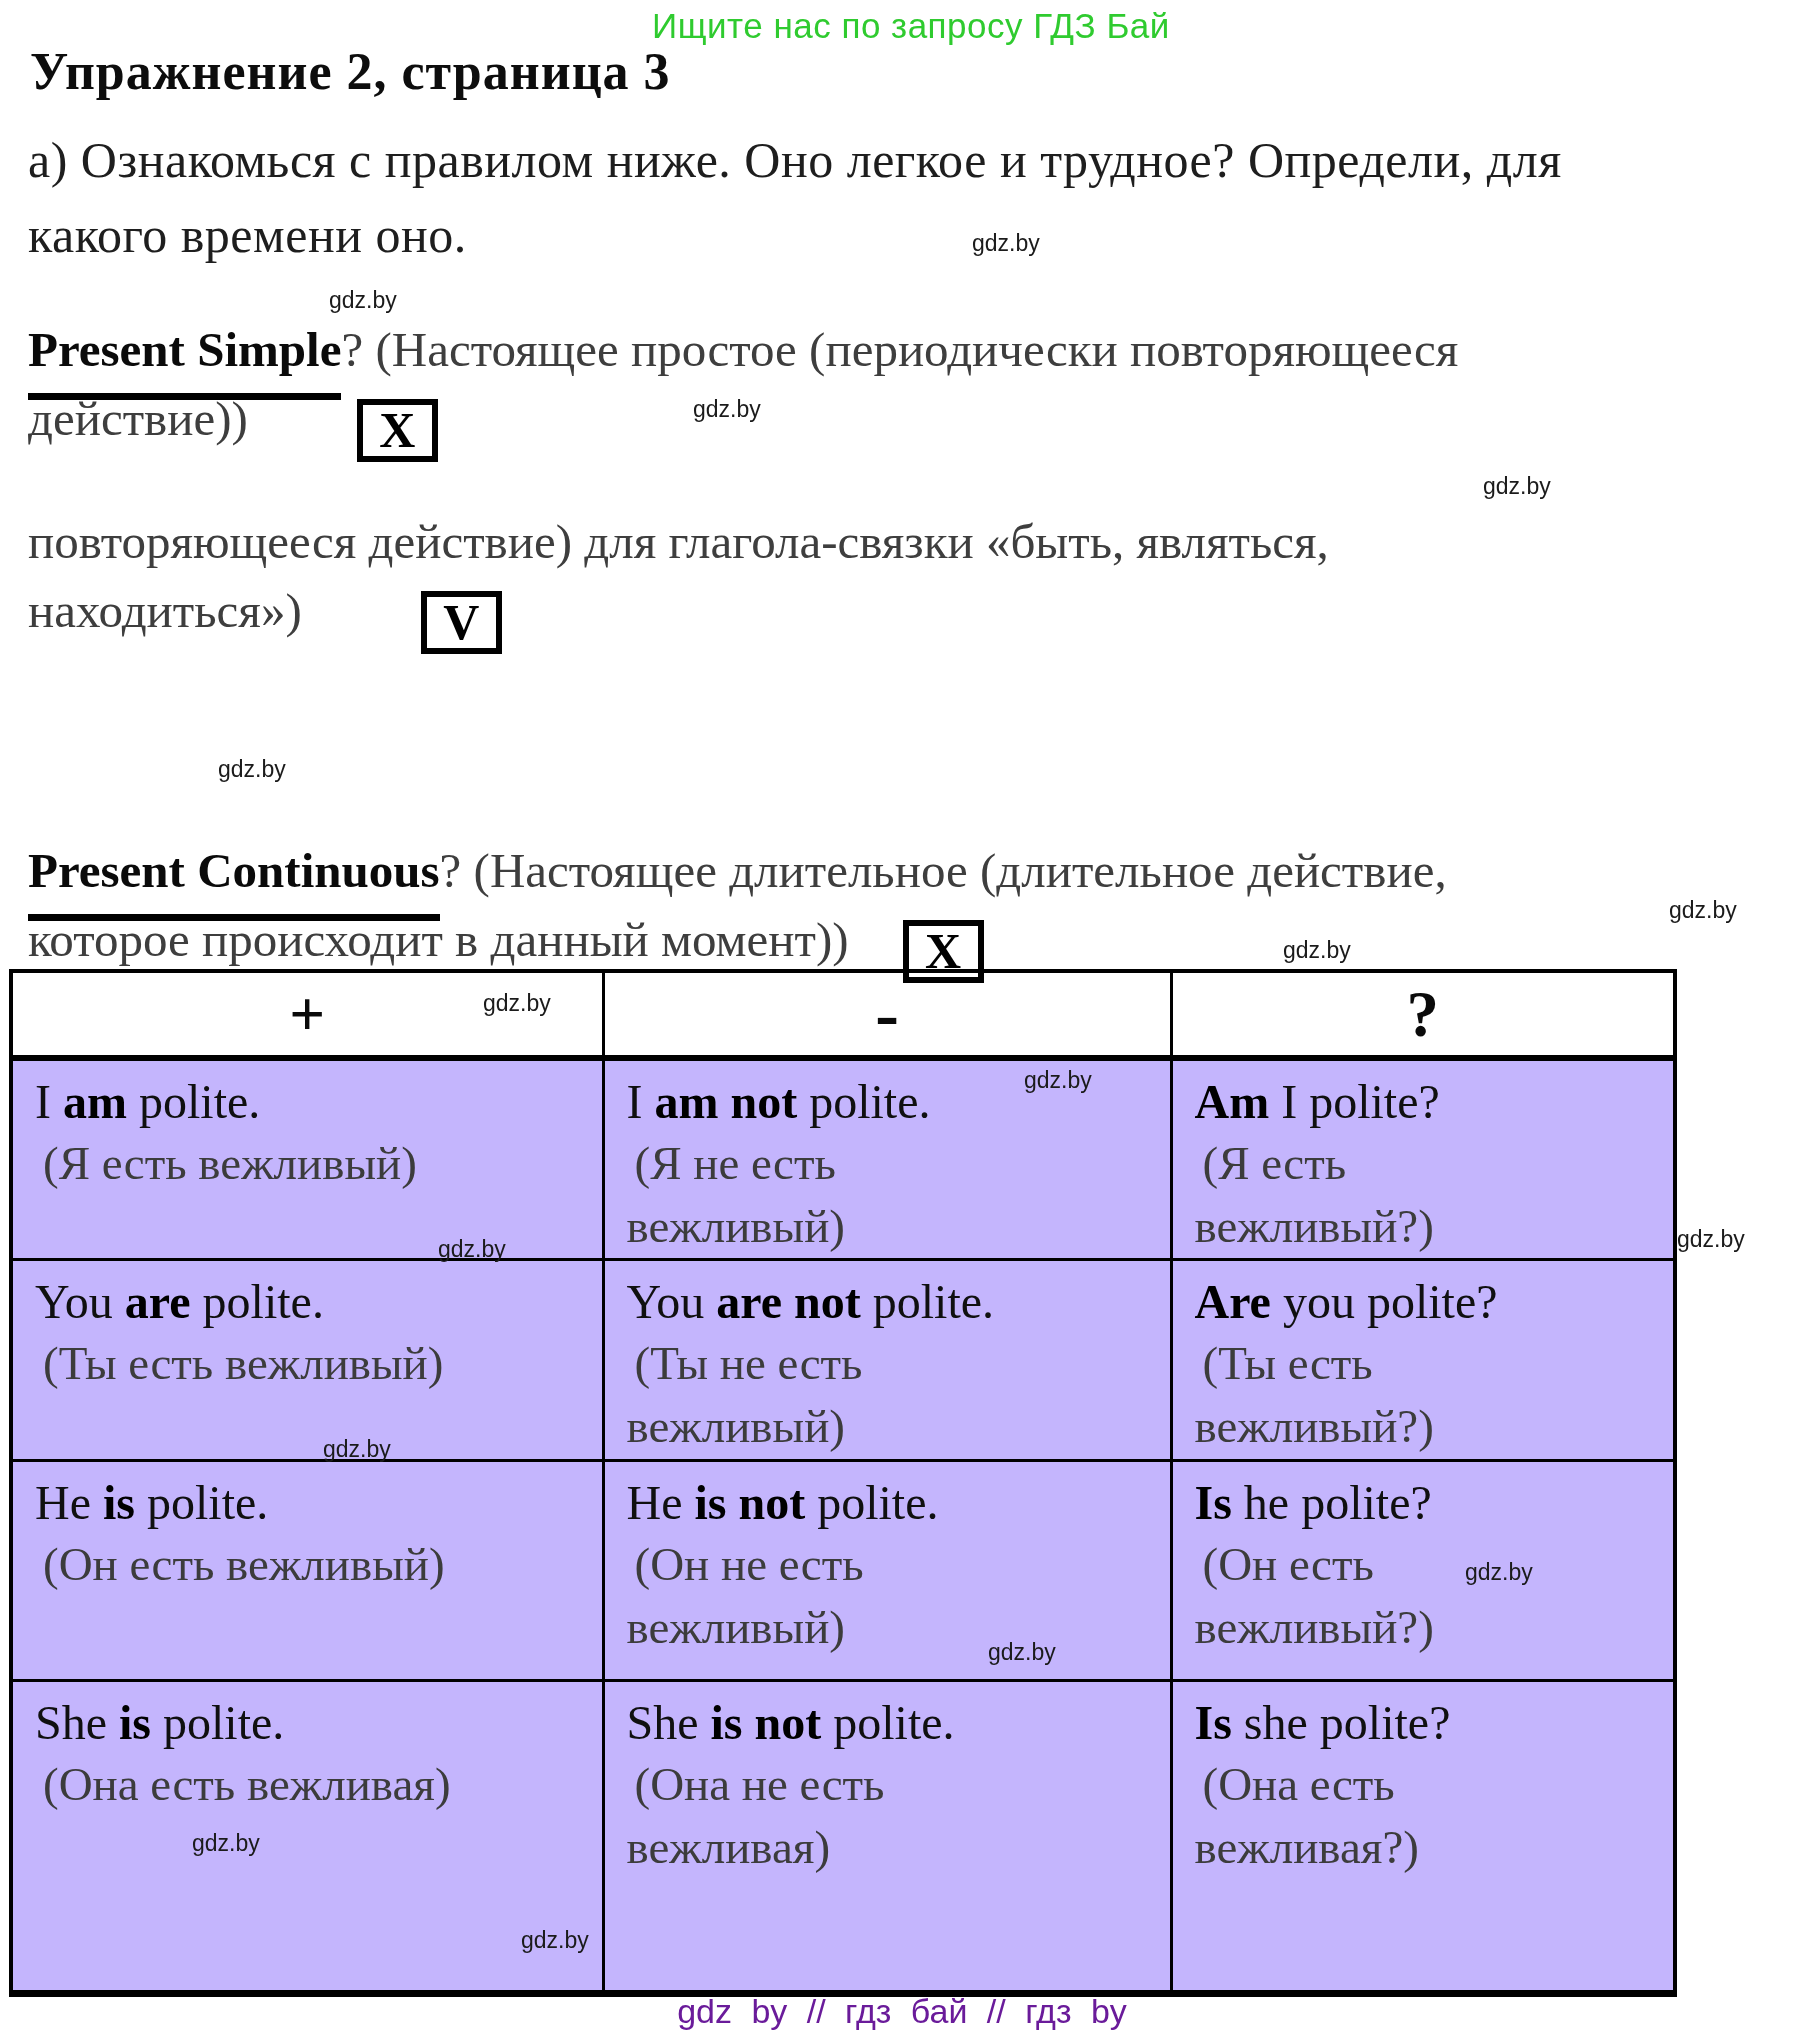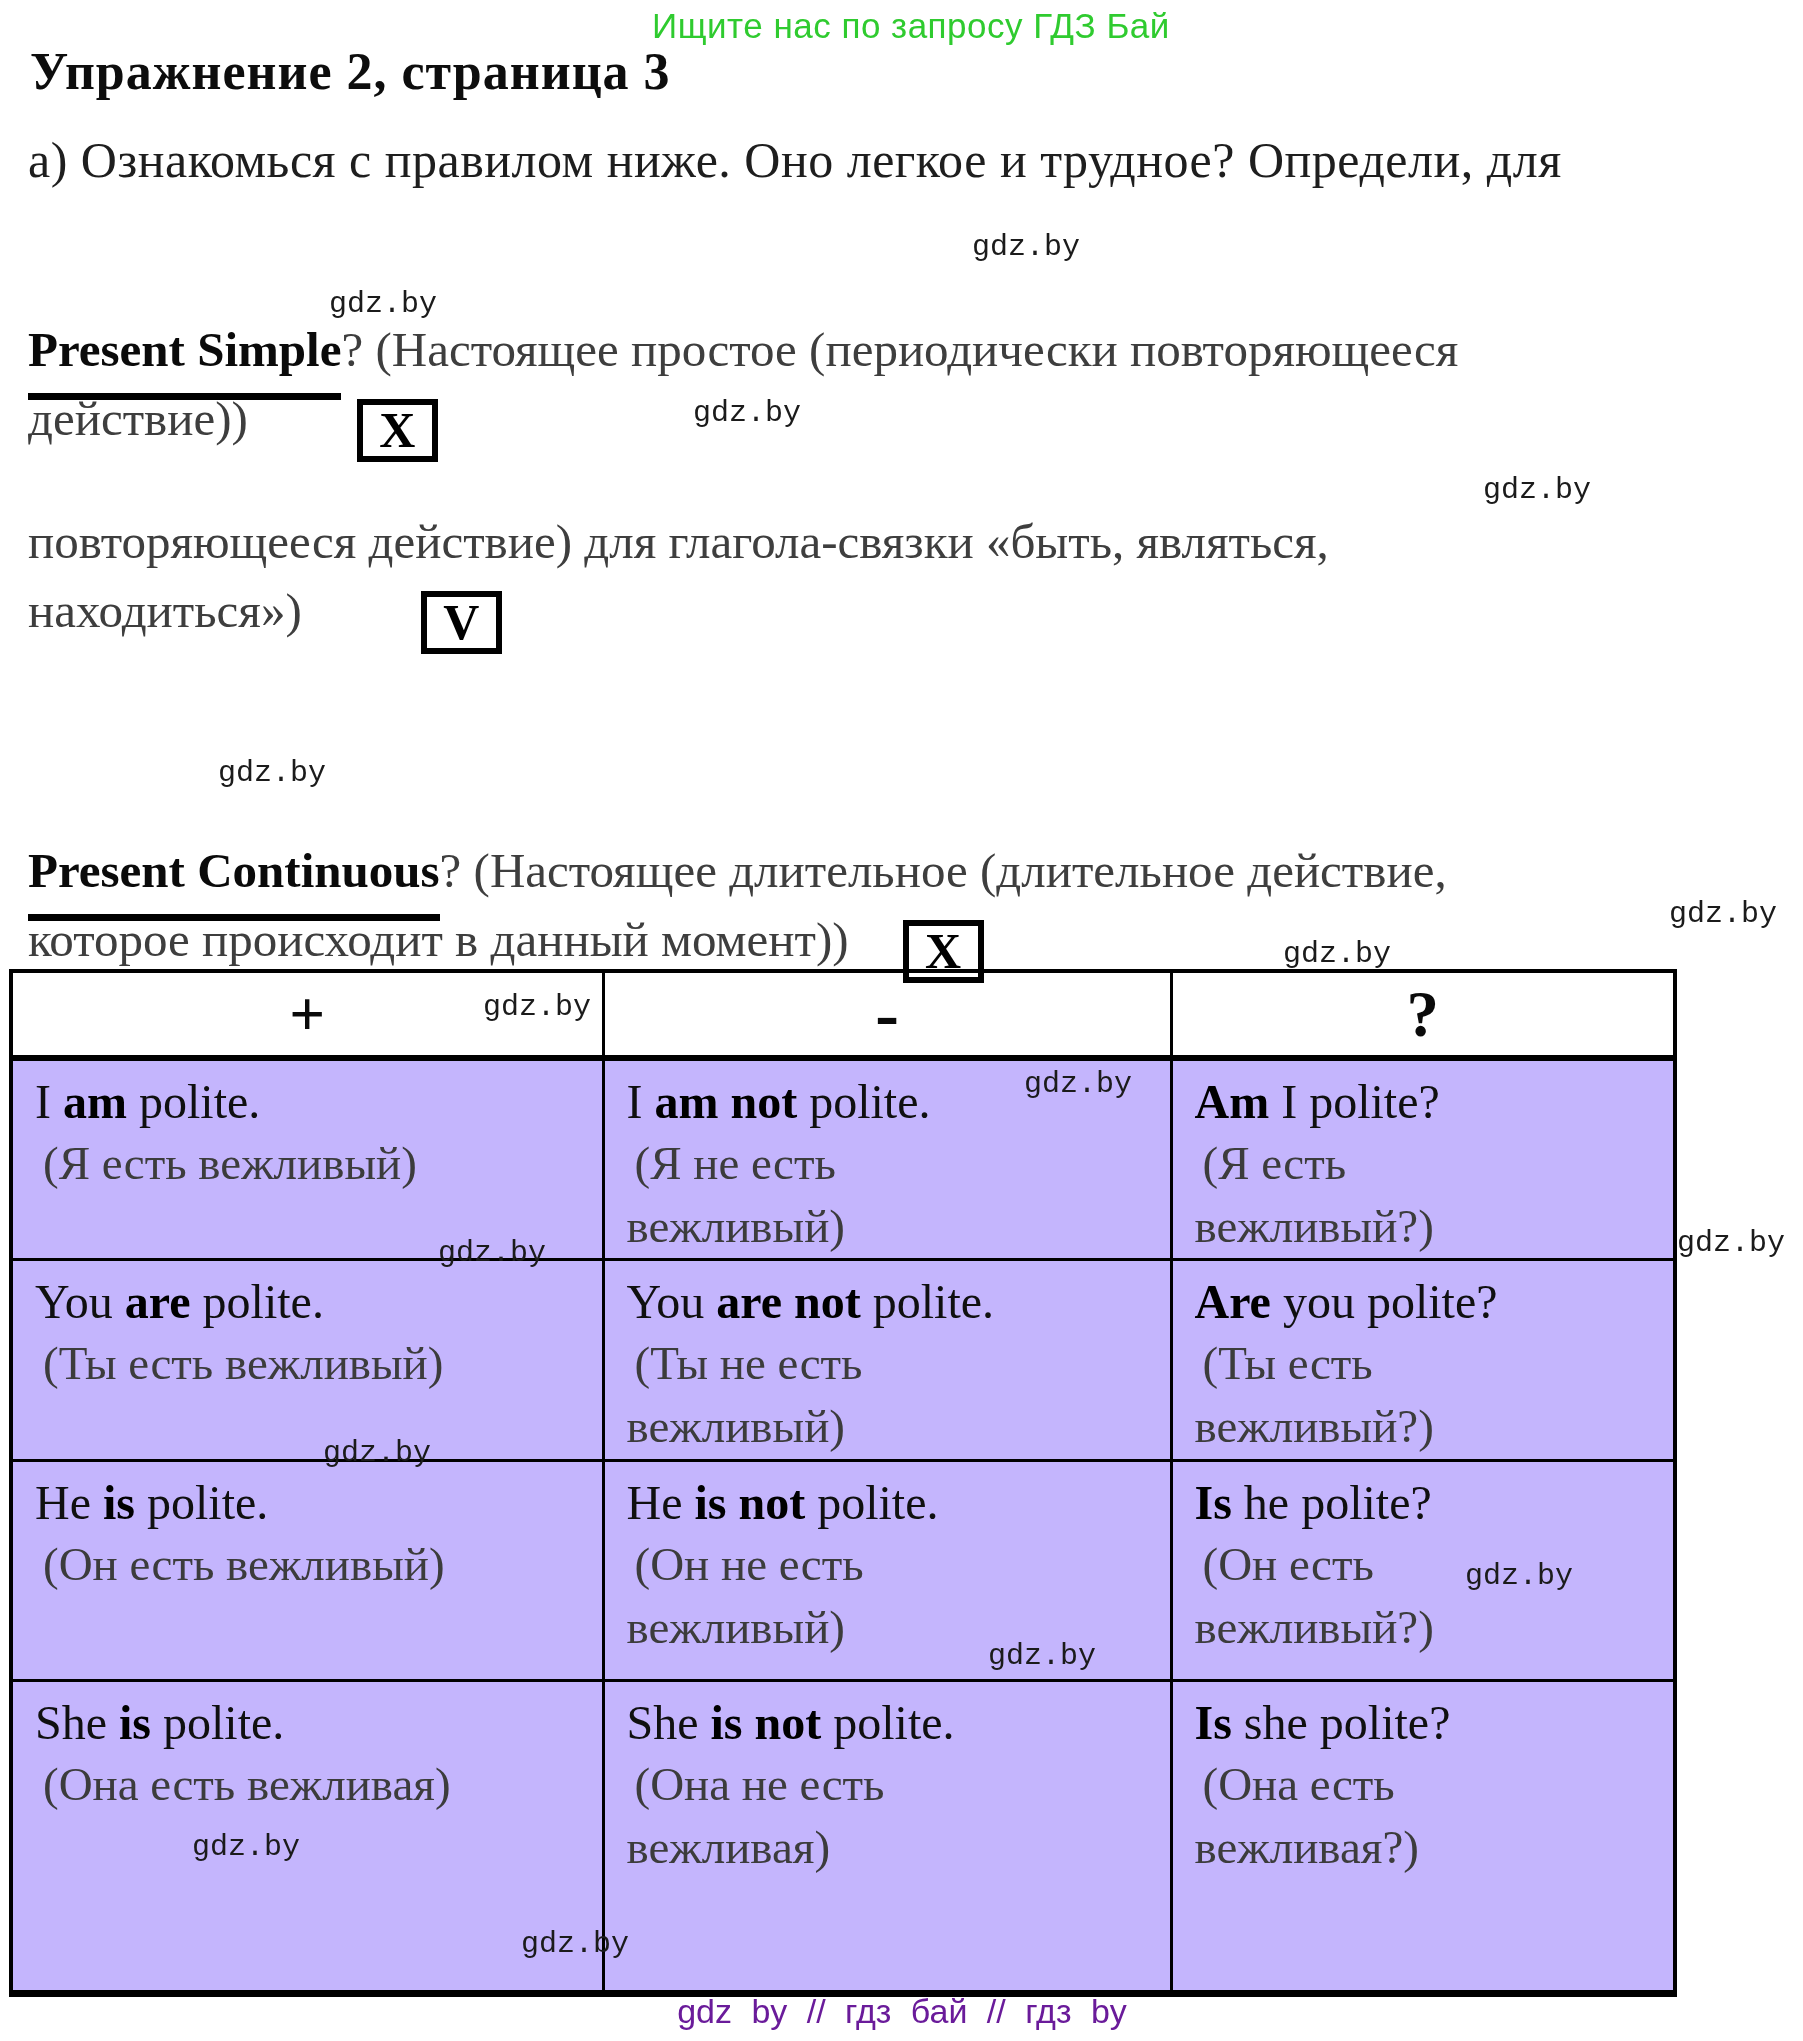--- a/index.html
+++ b/index.html
@@ -44,40 +44,41 @@
   thead tr { height:87px; }
   tbody tr.r1, tbody tr.r2 { height:201px; }
   tbody tr.r3 { height:220px; }
   tbody tr.r4 { height:313px; }
   td.cell { vertical-align:top; padding:10px 6px 0 22px; background:#c4b5fd; }
   .eng { font-size:48px; line-height:61px; color:#101010; white-space:nowrap; }
   .eng .b { font-weight:700; color:#000; }
   .trans { font-size:47px; line-height:63px; color:#3c3c3c; white-space:nowrap; }
   .t1 { text-indent:8px; }
   .wm {
-    position:absolute; font-family:Liberation Mono, monospace;
-    font-size:30px; color:#1b1b1b; white-space:nowrap;
+    position:absolute; font-family:Liberation Sans, sans-serif;
+    font-size:23px; color:#1b1b1b; white-space:nowrap;
   }
   .footer {
     position:absolute; top:1992px; left:0; right:0; text-align:center;
     font-family:"Liberation Sans","DejaVu Sans",sans-serif;
     font-size:34px; color:#6a1b9a; word-spacing:10px;
   }
 </style>
 </head>
 <body>
 
 <div class="page">
 
   <div class="banner">Ищите нас по запросу ГДЗ Бай</div>
 
   <div class="title">Упражнение 2, страница 3</div>
 
   <div class="task">
     <div>а) Ознакомься с правилом ниже. Оно легкое и трудное? Определи, для</div>
+    <div>какого времени оно.</div>
   </div>
 
   <div class="opt" id="opt1">
     <div><span class="term">Present Simple</span><span>? (Настоящее простое (периодически повторяющееся</span></div>
     <div><span>действие))</span><span class="cb">
           <span>X</span>
         </span></div>
   </div>
 
   <div class="opt" id="opt2">

